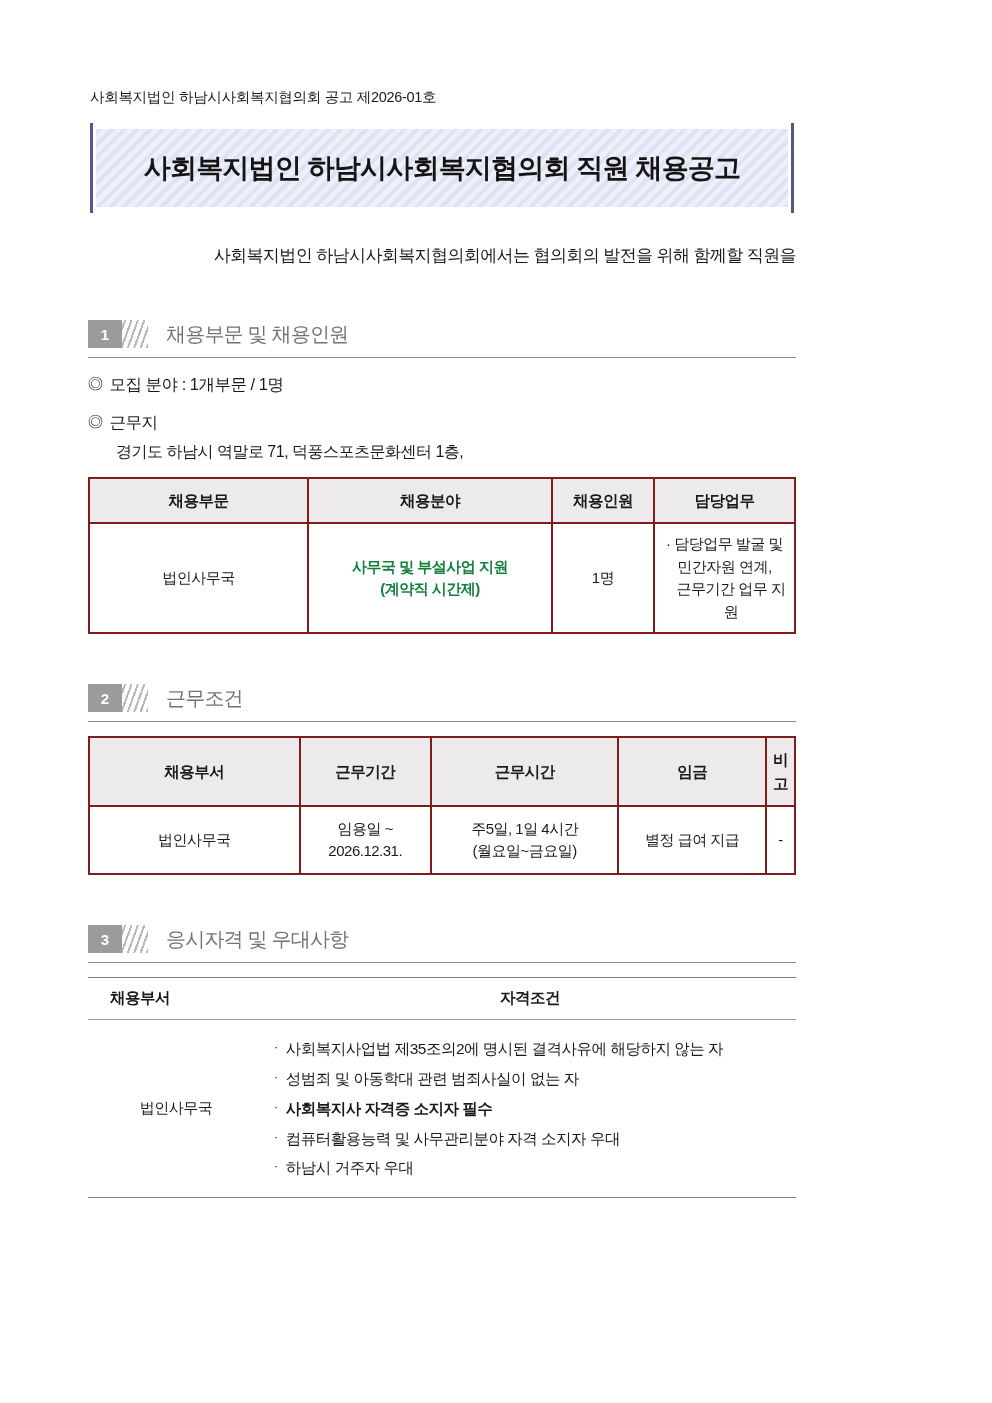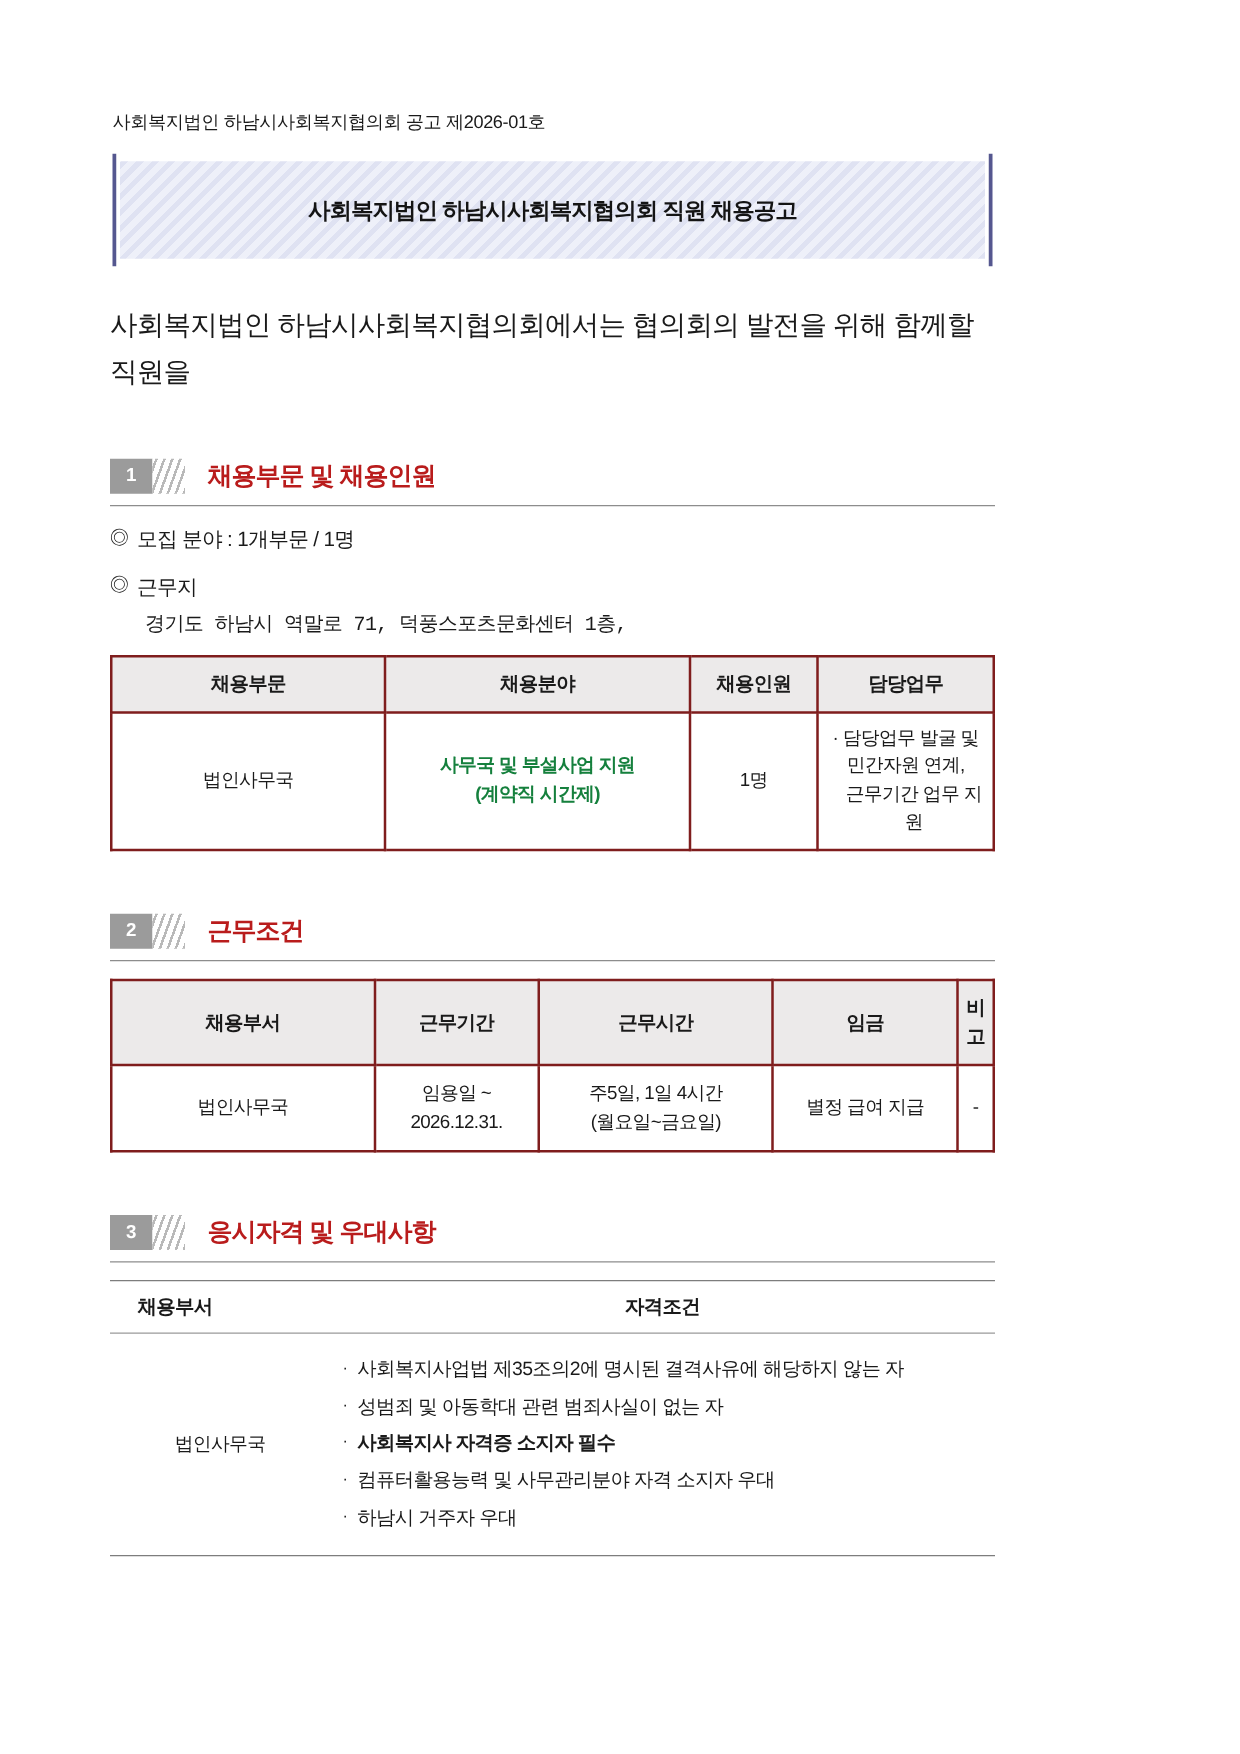--- a/index.html
+++ b/index.html
@@ -51,32 +51,32 @@
     content: "";
     position: absolute;
     top: -6px;
     bottom: -6px;
     width: 3px;
     background: #55578f;
   }
   .title-band::before { left: -6px; }
   .title-band::after  { right: -6px; }
   .title-text {
-    font-size: 18px;
+    font-size: 27px;
     font-weight: bold;
     letter-spacing: -0.8px;
     color: #141414;
     white-space: nowrap;
   }
 
   
   .intro {
-    text-align: left;
+    text-align: right;
     margin-top: 34px;
-    font-size: 22px;
+    font-size: 17px;
     line-height: 1.72;
     letter-spacing: -0.6px;
     color: #1a1a1a;
   }
 
   
   .signature {
     margin-top: 40px;
     text-align: right;
     padding-right: 10px;
@@ -123,43 +123,42 @@
       -70deg,
       #b9b9b9 0px,
       #b9b9b9 2px,
       #ffffff 2px,
       #ffffff 6px
     );
   }
   .sec-title {
     margin-left: 18px;
     font-size: 20px;
-    font-weight: bold;
+    font-weight: normal;
     letter-spacing: -0.8px;
-    color: #b91c1c;
+    color: #737373;
   }
 
   
   .bullet-line {
     margin-top: 16px;
     font-size: 16.5px;
     letter-spacing: -0.5px;
     display: flex;
     align-items: flex-start;
   }
   .bullet-mark {
     margin-right: 7px;
     font-size: 15px;
     line-height: 1.35;
   }
   .sub-line {
     margin: 8px 0 0 28px;
     font-size: 16px;
     letter-spacing: -0.5px;
-    font-family: Liberation Mono, monospace;
   }
 
   
   table.doc {
     width: 100%;
     border-collapse: collapse;
     margin-top: 14px;
     font-size: 15px;
     letter-spacing: -0.5px;
   }

